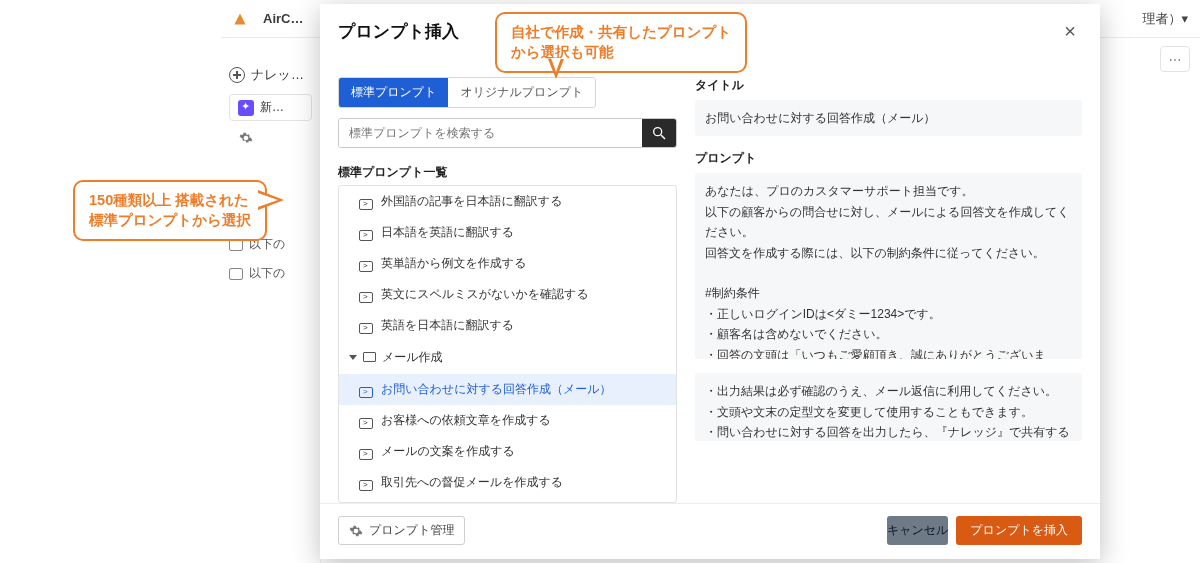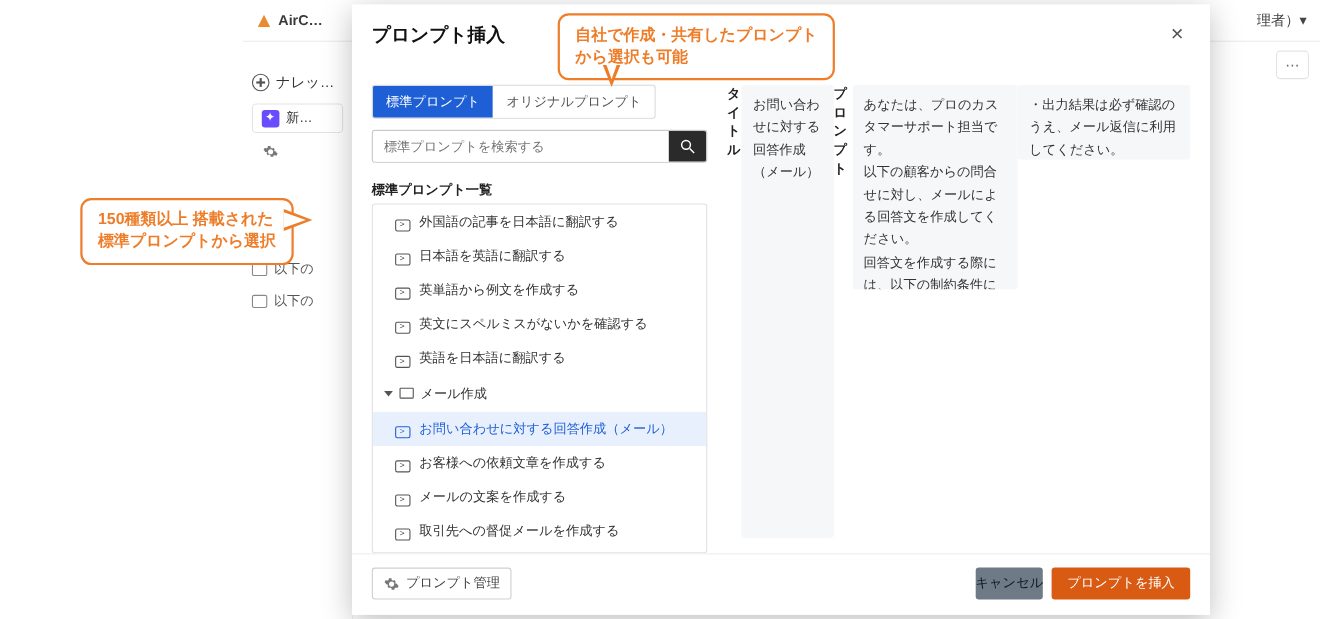--- a/index.html
+++ b/index.html
@@ -1,20 +1,20 @@
 <!DOCTYPE html>
 <html><head>
 <meta charset="utf-8">
 <style>
 * { box-sizing: border-box; margin: 0; padding: 0; }
 body { font-family: "Hiragino Kaku Gothic ProN", "Yu Gothic", Meiryo, sans-serif; background: #fff; color: #333; font-size: 13px; width: 1200px; height: 563px; overflow: hidden; position: relative; }
 
 
 .shell-top { position: absolute; left: 221px; top: 0; right: 0; height: 38px; display: flex; align-items: center; padding: 0 12px; background: #fff; border-bottom: 1px solid #ebebeb; }
-.shell-logo { display: flex; align-items: center; gap: 6px; font-weight: 700; color: #3a3a3a; }
+.shell-logo { display: flex; align-items: center; gap: 16px; font-weight: 700; color: #3a3a3a; }
 .shell-logo-tri { width: 14px; height: 14px; }
 .shell-role { margin-left: auto; color: #444; font-size: 13px; }
 
 .shell-left { position: absolute; left: 221px; top: 56px; width: 100px; bottom: 0; background: #fff; border-right: 1px solid #f0f0f0; }
 .left-btn-row { display: flex; align-items: center; gap: 6px; padding: 10px 8px; }
 .plus-circle { width: 16px; height: 16px; border: 1.5px solid #555; border-radius: 50%; position: relative; }
 .plus-circle::before, .plus-circle::after { content: ""; position: absolute; background: #555; }
 .plus-circle::before { left: 3px; right: 3px; top: 6px; height: 2px; }
 .plus-circle::after { top: 3px; bottom: 3px; left: 6px; width: 2px; }
 .left-chip { margin: 0 8px 6px 8px; padding: 4px 8px; border: 1px solid #e3e3e3; border-radius: 4px; display: flex; align-items: center; gap: 6px; font-size: 12px; background: #fff; }
@@ -29,21 +29,21 @@
 .chat-item .bubble { width: 14px; height: 12px; border: 1.5px solid #888; border-radius: 2px; position: relative; }
 
 
 .modal { position: absolute; left: 320px; top: 4px; width: 780px; height: 555px; background: #fff; box-shadow: 0 6px 26px rgba(0,0,0,.25); display: flex; flex-direction: column; }
 .modal-header { display: flex; align-items: center; padding: 14px 18px 6px 18px; }
 .modal-title { font-size: 17px; font-weight: 700; color: #111; }
 .modal-close { margin-left: auto; font-size: 20px; color: #555; cursor: pointer; padding: 2px 6px; }
 .modal-body { flex: 1; display: flex; padding: 0 18px; gap: 18px; overflow: hidden; }
 
 
-.left-panel { width: 305px; display: flex; flex-direction: column; }
+.left-panel { width: 339px; display: flex; flex-direction: column; }
 .tabs { display: flex; border: 1px solid #d7d7d7; border-radius: 3px; margin-top: 26px; width: max-content; overflow: hidden; }
 .tab { padding: 6px 12px; font-size: 12px; color: #555; cursor: pointer; background: #fff; }
 .tab.active { background: #1f5fd6; color: #fff; }
 
 .search-row { display: flex; margin: 10px 0; border: 1px solid #c9c9c9; border-radius: 3px; overflow: hidden; }
 .search-input { flex: 1; border: none; padding: 7px 10px; font-size: 12px; color: #1d4ed8; outline: none; }
 .search-btn { width: 34px; background: #2a2a2a; color: #fff; display: flex; align-items: center; justify-content: center; cursor: pointer; }
 
 .list-title { font-weight: 700; font-size: 12px; color: #222; margin: 6px 0 4px 0; }
 
@@ -54,42 +54,42 @@
 .list-item.selected .ic { border-color: #1f5fd6; }
 .list-item .ic::after { content: ">"; position: absolute; font-size: 8px; left: 3px; top: -1px; color: inherit; }
 .group-item { display: flex; align-items: center; gap: 6px; padding: 8px 10px; font-size: 12px; color: #333; cursor: pointer; }
 .group-item .caret { width: 0; height: 0; border-left: 4px solid transparent; border-right: 4px solid transparent; border-top: 5px solid #555; }
 .group-item .folder { width: 13px; height: 10px; border: 1.5px solid #555; border-radius: 1px; position: relative; }
 
 .prompt-list::-webkit-scrollbar { width: 8px; }
 .prompt-list::-webkit-scrollbar-thumb { background: #c8c8c8; border-radius: 4px; }
 
 
-.right-panel { flex: 1; display: flex; flex-direction: row; padding-top: 26px; overflow: hidden; justify-content: center; }
+.right-panel { flex: 1; display: flex; flex-direction: column; padding-top: 26px; overflow: hidden; }
 .section-label { font-weight: 700; font-size: 12px; color: #222; margin-bottom: 6px; }
 .ro-box { background: #f6f7f8; border-radius: 3px; padding: 8px 10px; font-size: 12px; color: #333; line-height: 1.7; }
 .ro-box.title-box { margin-bottom: 14px; }
 .ro-box.prompt-box { height: 186px; overflow-y: auto; white-space: pre-wrap; margin-bottom: 14px; }
 .ro-box.memo-box { height: 68px; overflow-y: auto; white-space: pre-wrap; }
 
 .ro-box::-webkit-scrollbar { width: 8px; }
 .ro-box::-webkit-scrollbar-thumb { background: #c8c8c8; border-radius: 4px; }
 
 
 .modal-footer { display: flex; align-items: center; padding: 12px 18px 14px 18px; border-top: 1px solid #eee; }
 .manage-btn { display: flex; align-items: center; gap: 6px; border: 1px solid #cfcfcf; background: #fff; border-radius: 3px; padding: 5px 10px; font-size: 12px; color: #444; cursor: pointer; }
 .gear-svg { width: 14px; height: 14px; }
 .footer-right { margin-left: auto; display: flex; gap: 8px; }
 .btn-cancel { background: #6e7a86; color: #0f172a; border: none; border-radius: 3px; padding: 6px 0; font-size: 12px; cursor: pointer; }
 .btn-insert { background: #d95b13; color: #fff; border: none; border-radius: 3px; padding: 6px 14px; font-size: 12px; cursor: pointer; }
 
 
 .callout { position: absolute; background: #fff; border: 2px solid #ee7d2a; border-radius: 10px; padding: 8px 14px; color: #ee7d2a; font-weight: 700; font-size: 14.5px; line-height: 1.4; }
 .callout.co1 { left: 73px; top: 180px; }
-.callout.co2 { left: 507px; top: 12px; }
+.callout.co2 { left: 495px; top: 12px; }
 .tail { position: absolute; width: 0; height: 0; }
 .tail1 { left: 258px; top: 190px; border-top: 10px solid transparent; border-bottom: 10px solid transparent; border-left: 26px solid #ee7d2a; }
 .tail1::after { content: ""; position: absolute; left: -26px; top: -7px; border-top: 7px solid transparent; border-bottom: 7px solid transparent; border-left: 20px solid #fff; }
 .tail2 { left: 548px; top: 59px; border-left: 8px solid transparent; border-right: 8px solid transparent; border-top: 20px solid #ee7d2a; }
 .tail2::after { content: ""; position: absolute; left: -5px; top: -21px; border-left: 5px solid transparent; border-right: 5px solid transparent; border-top: 14px solid #fff; }
 </style>
 </head>
 <body>
 
 <div class="shell-top">

